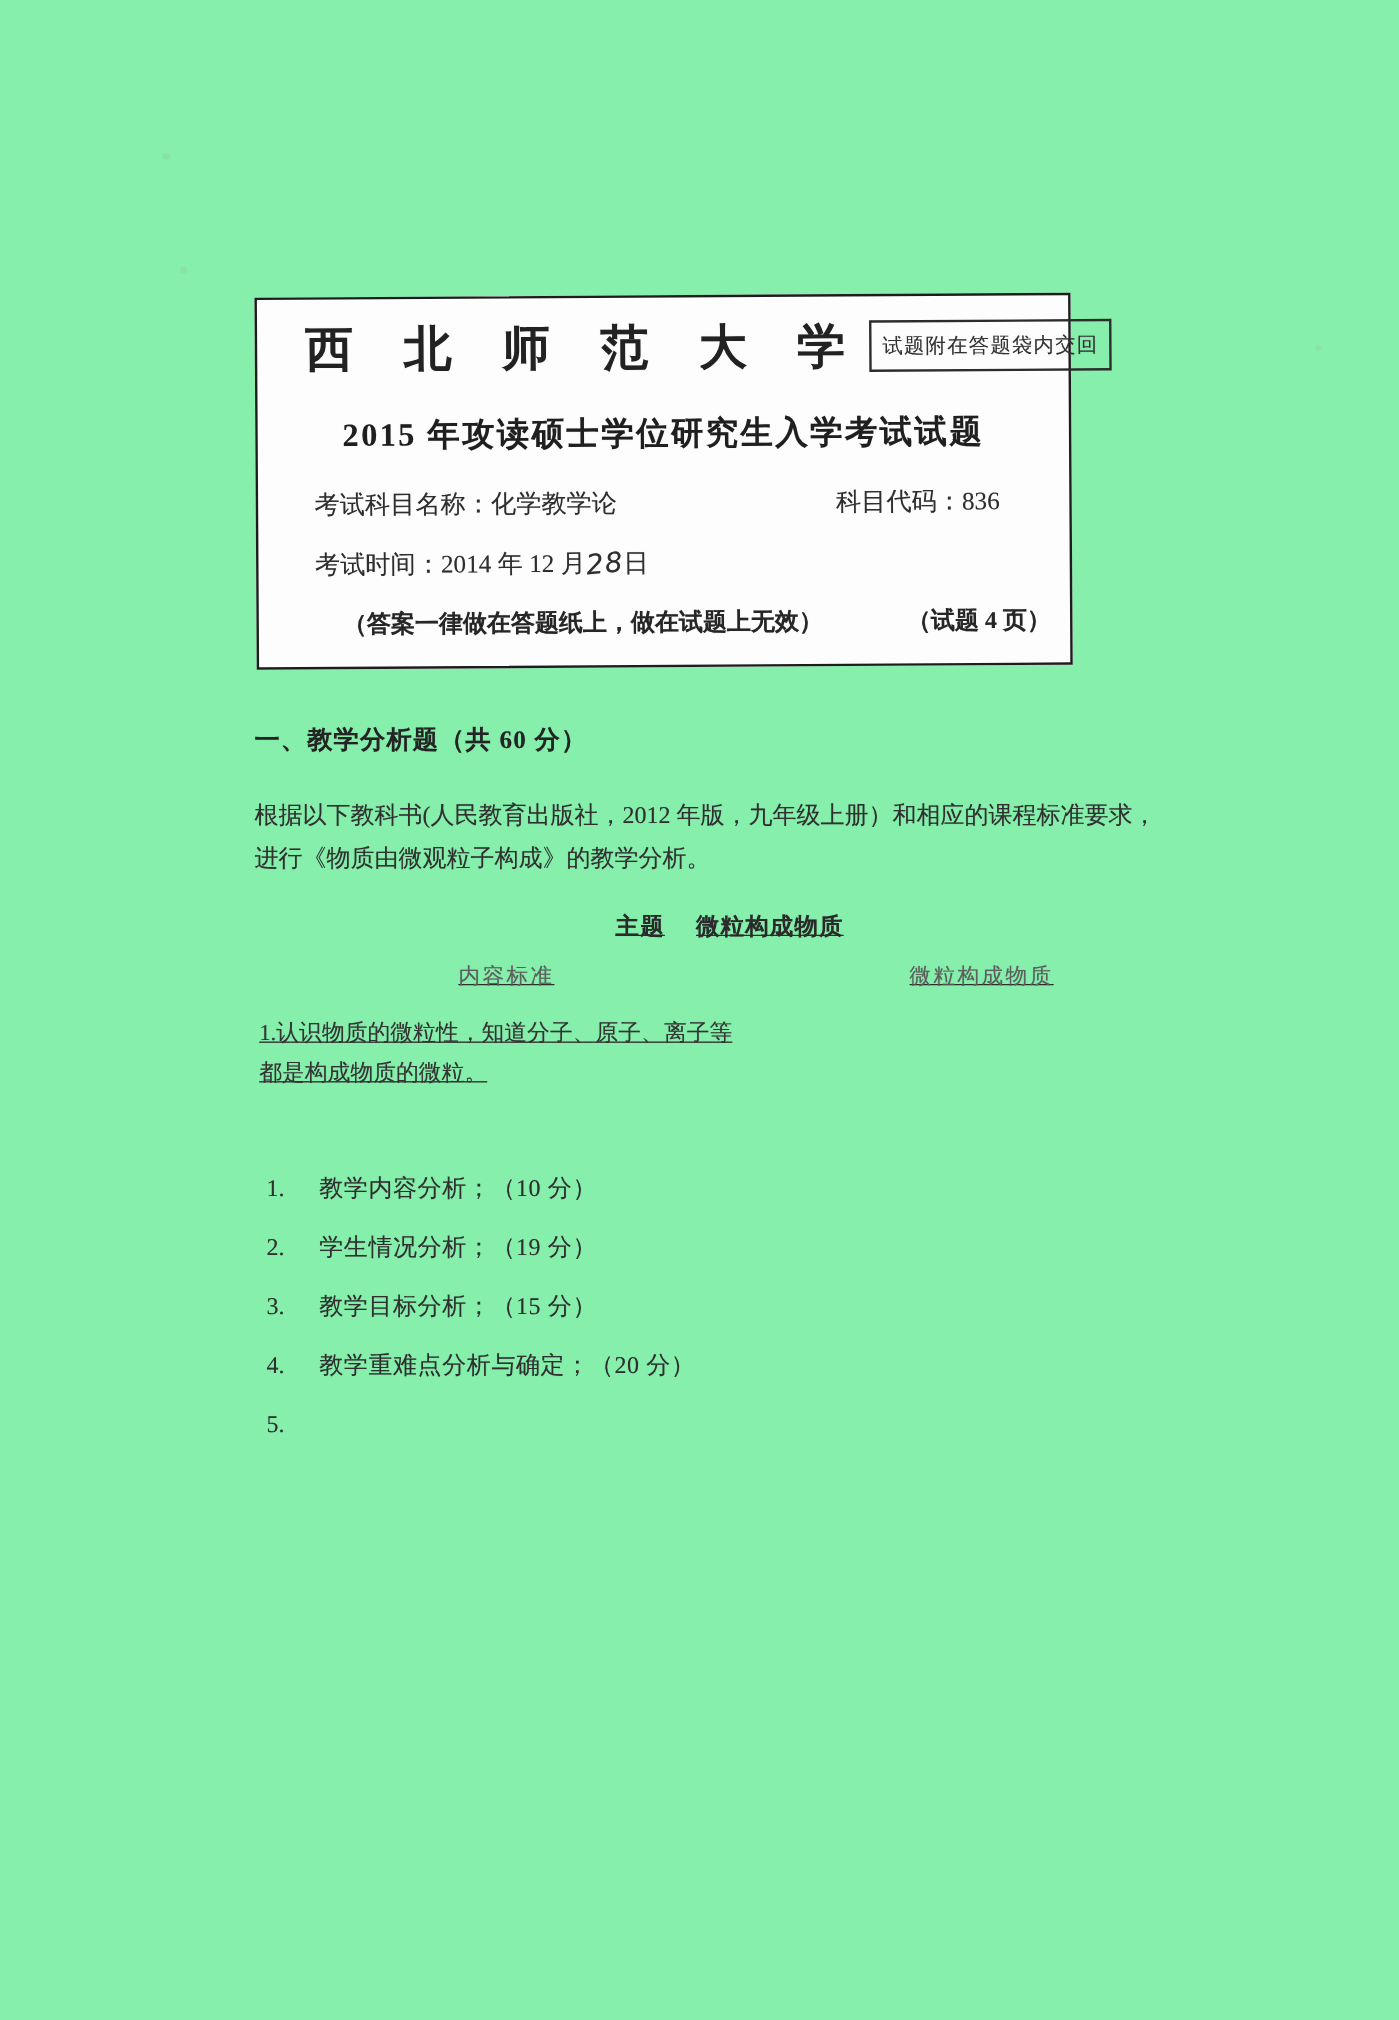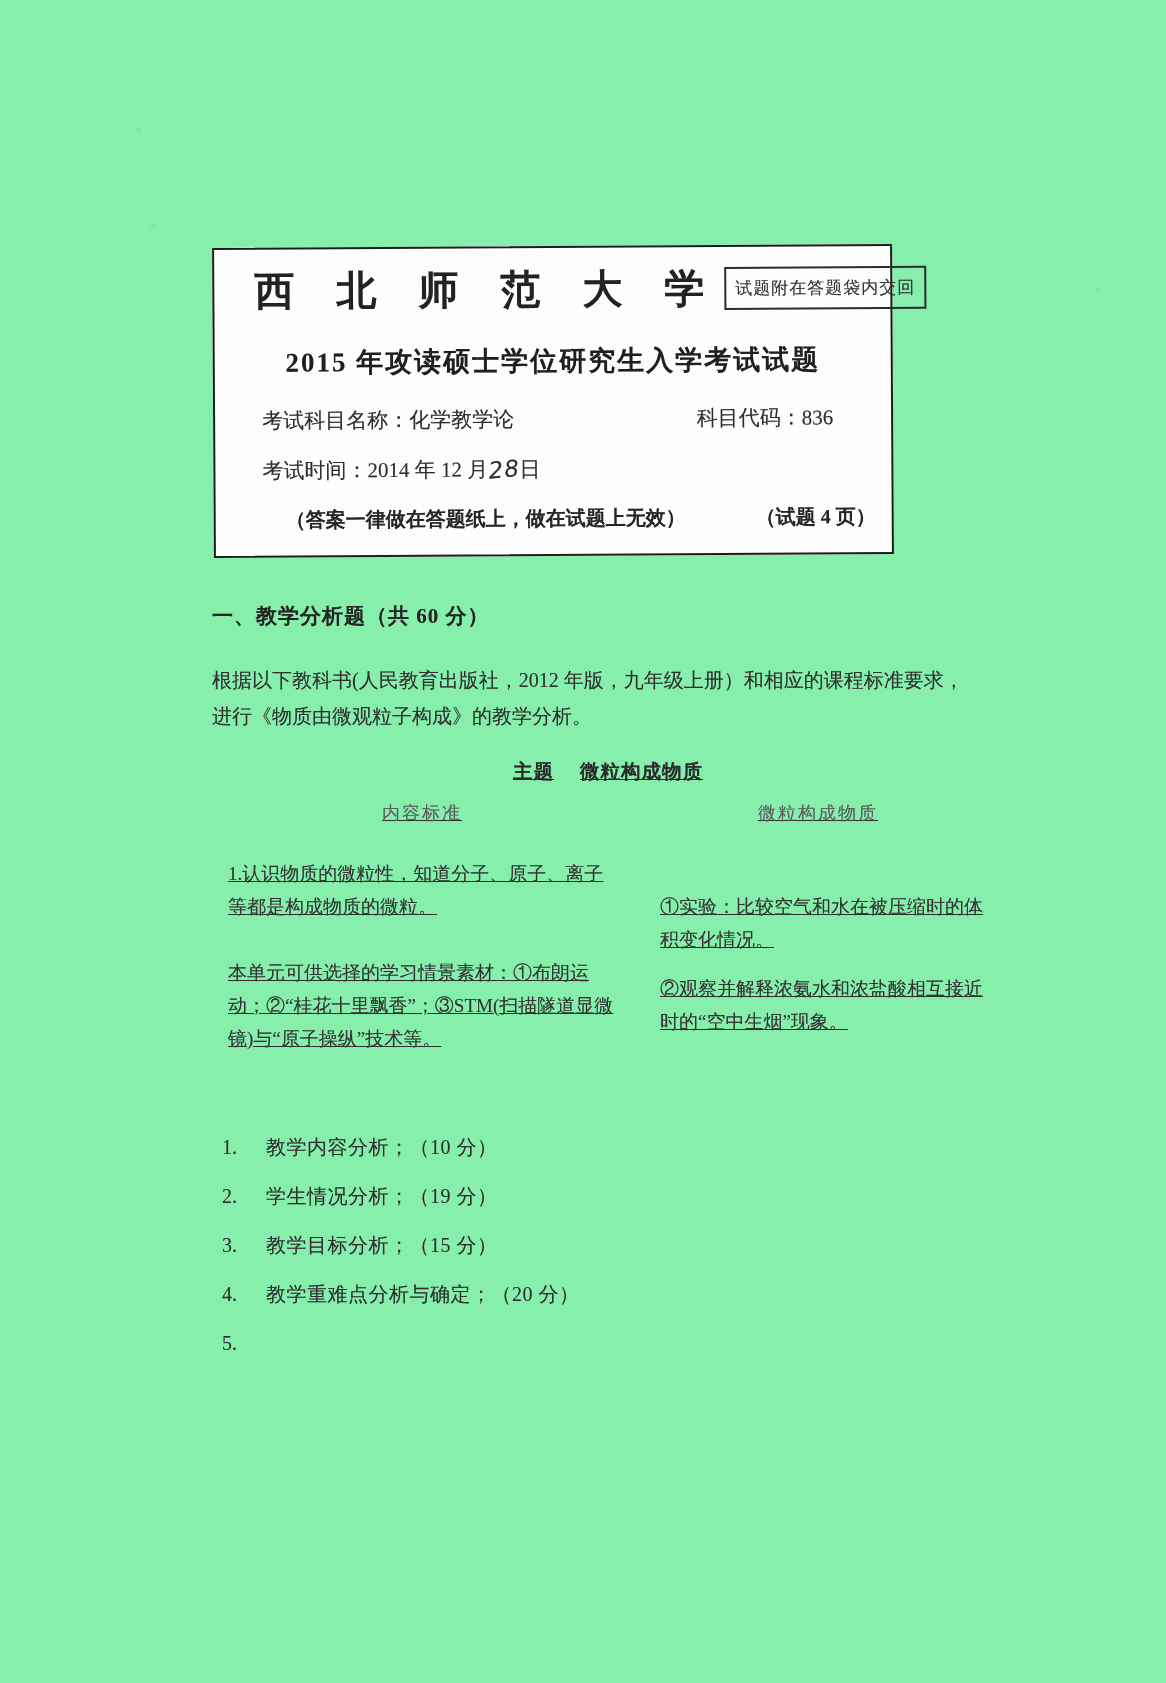--- a/index.html
+++ b/index.html
@@ -132,21 +132,21 @@
   .tbl-head .c2h{flex:1;text-align:center;}
   .tbl-body{
     display:flex;
     margin-top:16px;
     font-size:19px;
     line-height:33px;
     color:#343434;
   }
   .tbl-body .c1{width:418px;}
   .tbl-body .c2{flex:1;margin-left:14px;padding-top:33px;}
-  .tbl-body p{margin:16px;}
+  .tbl-body p{margin:4px;}
   .tbl-body .c1 p.gap-top{margin-top:33px;}
   .tbl-body .c2 p + p{margin-top:0;}
 
   .questions{margin-top:62px;}
   .q{
     display:flex;
     margin-bottom:20px;
     font-size:20px;
     line-height:29px;
     color:#2f2f2f;
@@ -195,25 +195,20 @@
       <div class="tbl-title">
         <span class="tt-prefix">主题</span><span>微粒构成物质</span>
       </div>
       <div class="tbl-head">
         <div class="c1h">内容标准</div>
         <div class="c2h">微粒构成物质</div>
       </div>
       <div class="tbl-body">
         <div class="c1">
           <p>1.认识物质的微粒性，知道分子、原子、离子等都是构成物质的微粒。</p>
-          <p class="gap-top">本单元可供选择的学习情景素材：①布朗运动；②“桂花十里飘香”；③STM(扫描隧道显微镜)与“原子操纵”技术等。</p>
-        </div>
-        <div class="c2">
-          <p>①实验：比较空气和水在被压缩时的体积变化情况。</p>
-          <p>②观察并解释浓氨水和浓盐酸相互接近时的“空中生烟”现象。</p>
         </div>
       </div>
     </div>
 
     <div class="questions">
       <div class="q">
         <span class="qn">1.</span>
         <span class="qt">教学内容分析；（10 分）</span>
       </div>
       <div class="q">

